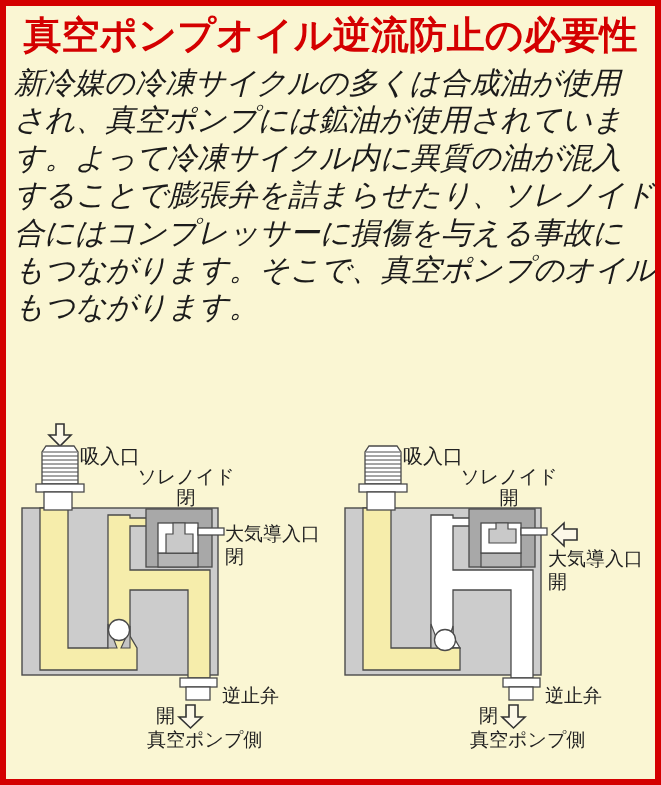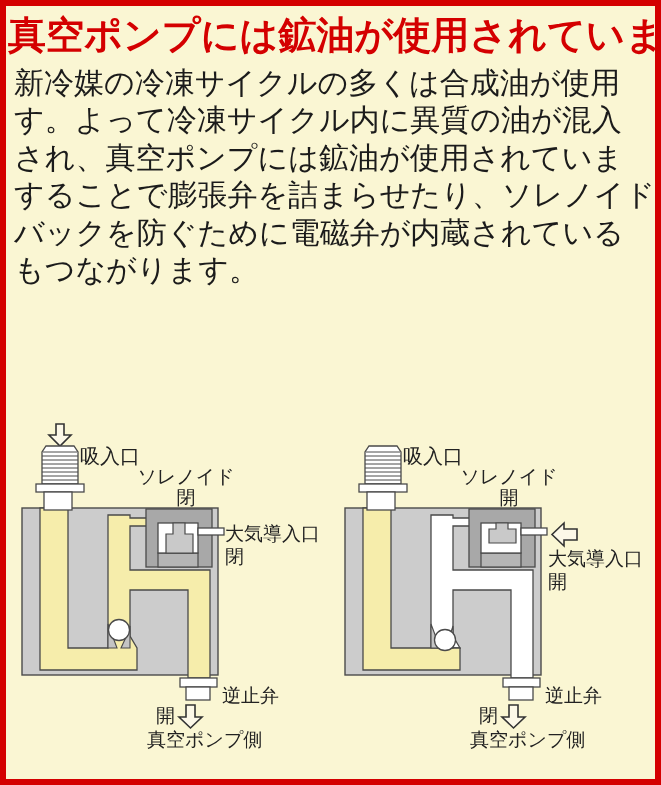--- a/index.html
+++ b/index.html
@@ -12,21 +12,21 @@
     position:absolute; inset:0; border:6px solid #d40000;
     pointer-events:none; z-index:10; box-sizing:border-box;
   }
   .title {
     position:absolute; top:10px; left:8px; right:8px;
     text-align:center; font-size:38px; font-weight:bold;
     color:#d40000; white-space:nowrap; letter-spacing:0px;
   }
   .bodytext {
     position:absolute; top:64px; left:14px; width:636px;
-    font-size:30px; line-height:37.4px; color:#1b1b1b;
+    font-size:30px; line-height:37.4px; color:#1b1b1b;font-style:italic;
   }
   .bodytext div { white-space:nowrap; }
   svg.diag { position:absolute; top:422px; }
   svg.diag.left { left:10px; }
   svg.diag.right { left:333px; }
   svg text { font-size:19px; fill:#222222; }
   svg text.big { font-size:20px; }
   .gray   { fill:#cccccc; stroke:#4a4a4a; stroke-width:1.4; }
   .dgray  { fill:#a8a8a8; stroke:#4a4a4a; stroke-width:1.3; }
   .mgray  { fill:#b5b5b5; stroke:#4a4a4a; stroke-width:1.2; }
@@ -36,28 +36,29 @@
   .wedge  { fill:#c4c4c4; stroke:#4a4a4a; stroke-width:1.1; }
   .arrow  { fill:#fcf8e8; stroke:#333333; stroke-width:1.6; }
   .thread { stroke:#4a4a4a; stroke-width:1; }
 </style>
 </head>
 <body>
 
 <div class="page">
   <div class="frame"></div>
 
-  <div class="title">真空ポンプには鉱油が使用されていま</div>
+  <div class="title">真空ポンプオイル逆流防止の必要性</div>
 
   <div class="bodytext">
     <div>新冷媒の冷凍サイクルの多くは合成油が使用</div>
+    <div>され、真空ポンプには鉱油が使用されていま</div>
     <div>す。よって冷凍サイクル内に異質の油が混入</div>
-    <div>され、真空ポンプには鉱油が使用されていま</div>
     <div>することで膨張弁を詰まらせたり、ソレノイド</div>
-    <div>バックを防ぐために電磁弁が内蔵されている</div>
+    <div>合にはコンプレッサーに損傷を与える事故に</div>
+    <div>もつながります。そこで、真空ポンプのオイル</div>
     <div>もつながります。</div>
   </div>
 
   <svg class="diag left" width="325" height="343" viewBox="0 0 325 343">
 
     <path class="arrow" d="M46,2 h8 v11 h7 l-11,11 -11,-11 h7 z"></path>
 
     <rect class="gray" x="12" y="86" width="196" height="167"></rect>
 
     <path class="yellow" d="M30,86 L58,86 L58,226 L98,226 L98,93 L120,93 L120,96 L156,96 L156,104

